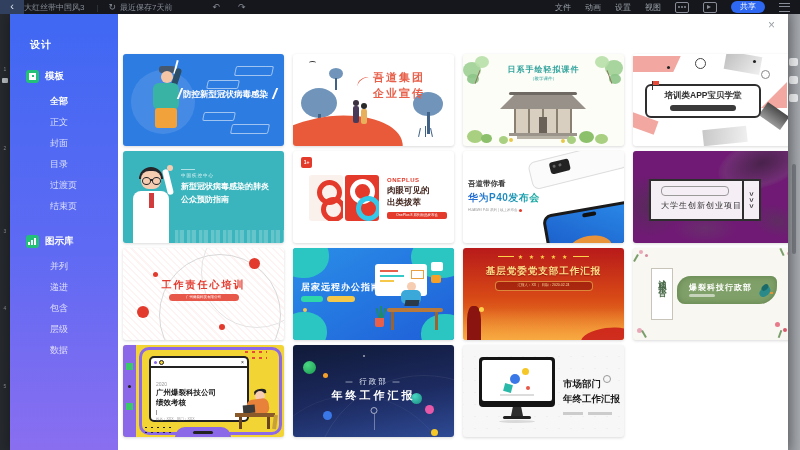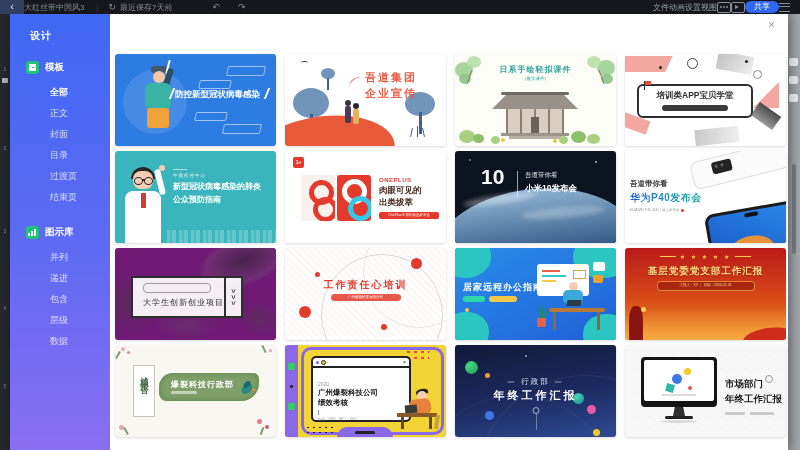--- a/index.html
+++ b/index.html
@@ -7,38 +7,38 @@
   .ab{position:absolute}
   .cir{border-radius:50%}
   .nw{white-space:nowrap}
   
   .topbar{position:absolute;left:0;top:0;width:800px;height:14px;background:#15171c;display:flex;align-items:center;z-index:5}
   .backbtn{width:24px;height:14px;background:#31405e;color:#dfe5ee;font-size:11px;line-height:13px;text-align:center;flex:0 0 auto}
   .doc-title{color:#878c96;font-size:8px}
   .tb-sep{margin-left:12px;color:#3a3f47;font-size:8px}
   .tb-ic{color:#878c96;font-size:9px;line-height:14px}
   .save-txt{margin-left:4px;color:#878c96;font-size:8px}
-  .tb-right{margin-left:auto;display:flex;align-items:center;padding-right:10px}
+  .tb-right{margin-left:auto;display:flex;align-items:center;gap:14px;padding-right:10px}
   .menu-item{color:#9aa0a8;font-size:8px;cursor:default}
   .oicn{width:12px;height:9px;border:1px solid #878c96;border-radius:2px;position:relative}
   .oicn .tri{position:absolute;left:3px;top:2px;width:0;height:0;border-left:4px solid #878c96;border-top:2.5px solid transparent;border-bottom:2.5px solid transparent}
   .oicn .dots{position:absolute;left:2px;top:3px;width:2px;height:2px;background:#878c96;border-radius:50%;box-shadow:3px 0 0 #878c96,6px 0 0 #878c96}
   .sharebtn{background:#2e68f2;color:#fff;font-size:8px;line-height:10px;padding:1px 9px;border-radius:7px}
   .hamb{width:11px;height:7px;border-top:1.5px solid #878c96;border-bottom:1.5px solid #878c96;position:relative}
   .hamb:after{content:"";position:absolute;left:0;top:2px;width:11px;height:1.5px;background:#878c96}
   
   .lstrip{position:absolute;left:0;top:14px;width:10px;height:436px;background:#26292e}
   .lnum{position:absolute;left:0;width:10px;text-align:center;color:#8a8f96;font-size:5px}
   .lthumb{position:absolute;left:2px;width:6px;height:5px;background:#cfd3d8;opacity:.85;border-radius:1px}
   .rstrip{position:absolute;left:788px;top:14px;width:12px;height:436px;background:linear-gradient(90deg,#8e9196,#a4a7ac)}
   .rtool{position:absolute;left:1px;width:9px;height:8px;background:#e8eaec;border-radius:2px}
   .rthumb{position:absolute;left:4px;top:150px;width:4px;height:90px;background:#75797f;border-radius:2px}
   
   .panel{position:absolute;left:10px;top:14px;width:778px;height:436px;display:flex;box-shadow:0 0 12px rgba(0,0,0,.4);z-index:4}
-  .sidebar{width:100px;flex:0 0 auto;background:linear-gradient(180deg,#3f68f3 0%,#5f6af3 55%,#8a6ef0 100%);color:#fff;padding-top:15px;box-sizing:border-box}
+  .sidebar{width:108px;flex:0 0 auto;background:linear-gradient(180deg,#3f68f3 0%,#5f6af3 55%,#8a6ef0 100%);color:#fff;padding-top:24px;box-sizing:border-box}
   .sb-title{font-size:10px;font-weight:bold;margin-left:20px;letter-spacing:1px}
   .sb-section{margin-top:18px}
   .sb-head{display:flex;align-items:center;margin-left:16px;gap:6px}
   .sb-icon{width:13px;height:13px;background:#23c07a;border-radius:3px;position:relative}
   .sb-icon .tpl{position:absolute;left:3px;top:3px;width:7px;height:7px;background:
      linear-gradient(90deg,#fff 2.5px,transparent 2.5px,transparent 4.5px,#fff 4.5px),
      linear-gradient(0deg,#fff 2.5px,transparent 2.5px,transparent 4.5px,#fff 4.5px);}
   .sb-icon .bars{position:absolute;left:2px;bottom:3px;display:flex;align-items:flex-end;gap:1px}
   .sb-icon .bars i{display:block;width:2px;background:#fff}
   .sb-label{font-size:9.5px;font-weight:bold}
@@ -273,33 +273,20 @@
           <div class="ab cir" style="left:11px;top:21px;width:15px;height:15px;border:5px solid #35c8e8"></div>
         </div>
         <div class="ab" style="left:94px;top:26px;width:64px">
           <div class="nw" style="color:#e33a2b;font-size:6px;font-weight:bold;letter-spacing:.5px">ONEPLUS</div>
           <div class="nw" style="margin-top:2px;color:#42261e;font-size:8.5px;font-weight:bold">肉眼可见的</div>
           <div class="nw" style="color:#42261e;font-size:8.5px;font-weight:bold">出类拔萃</div>
           <div class="nw" style="margin-top:3px;width:60px;height:7px;background:#e33a2b;border-radius:2px;color:#fff;font-size:3.5px;text-align:center;line-height:7px">OnePlus 8 系列新品发布会</div>
         </div>
       </div>
 
-      <div class="card" style="background:#0b1220">
-        <div class="ab cir" style="left:-25px;top:38px;width:211px;height:130px;background:linear-gradient(180deg,#8fb4d4 0%,#3a628c 45%,#152e4c 100%);transform:rotate(-7deg)"></div>
-        <div class="ab cir" style="left:8px;top:44px;width:74px;height:9px;background:rgba(255,255,255,.35);filter:blur(2px);transform:rotate(-8deg)"></div>
-        <div class="ab cir" style="left:66px;top:56px;width:84px;height:11px;background:rgba(255,255,255,.25);filter:blur(2px);transform:rotate(-5deg)"></div>
-        <div class="ab cir" style="left:140px;top:10px;width:2px;height:2px;background:#fff;opacity:.7"></div>
-        <div class="ab cir" style="left:14px;top:8px;width:2px;height:2px;background:#fff;opacity:.5"></div>
-        <div class="ab nw" style="left:26px;top:14px;color:#fff;font-size:21px;font-weight:bold">10</div>
-        <div class="ab" style="left:62px;top:20px;width:1px;height:26px;background:rgba(255,255,255,.6)"></div>
-        <div class="ab" style="left:70px;top:20px">
-          <div class="nw" style="color:#e8eef5;font-size:6.5px">吾道带你看</div>
-          <div class="nw" style="margin-top:3px;color:#fff;font-size:8.5px;font-weight:bold">小米10发布会</div>
-        </div>
-      </div>
 
       <div class="card">
         <div class="ab" style="left:66px;top:0;width:96px;height:26px;background:#fbfbfb;border:1px solid #ddd;border-radius:7px;transform:rotate(-14deg)">
           <div class="ab" style="left:20px;top:4px;width:20px;height:12px;background:#222;border-radius:3px"></div>
           <div class="ab cir" style="left:23px;top:7px;width:3px;height:3px;background:#666"></div>
           <div class="ab cir" style="left:29px;top:7px;width:3px;height:3px;background:#666"></div>
         </div>
         <div class="ab" style="left:82px;top:56px;width:96px;height:46px;background:#1a1a1a;border-radius:9px;transform:rotate(-10deg);overflow:hidden">
           <div class="ab" style="left:3px;top:3px;right:3px;bottom:3px;background:linear-gradient(210deg,#2a8ae8,#1a5ac8);border-radius:6px"></div>
           <div class="ab cir" style="left:20px;bottom:-8px;width:44px;height:26px;background:#e8923a"></div>

